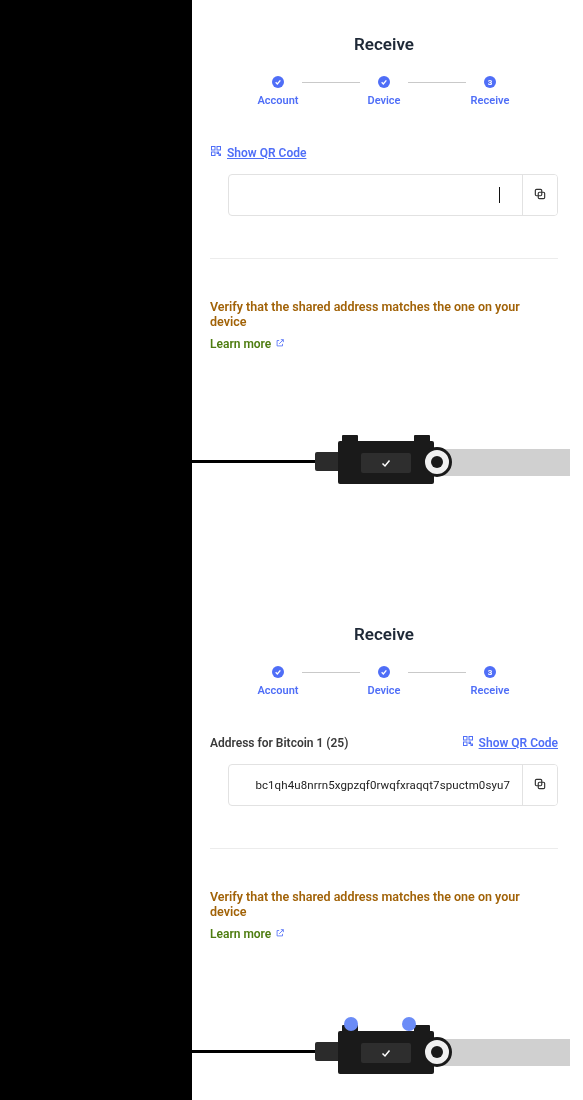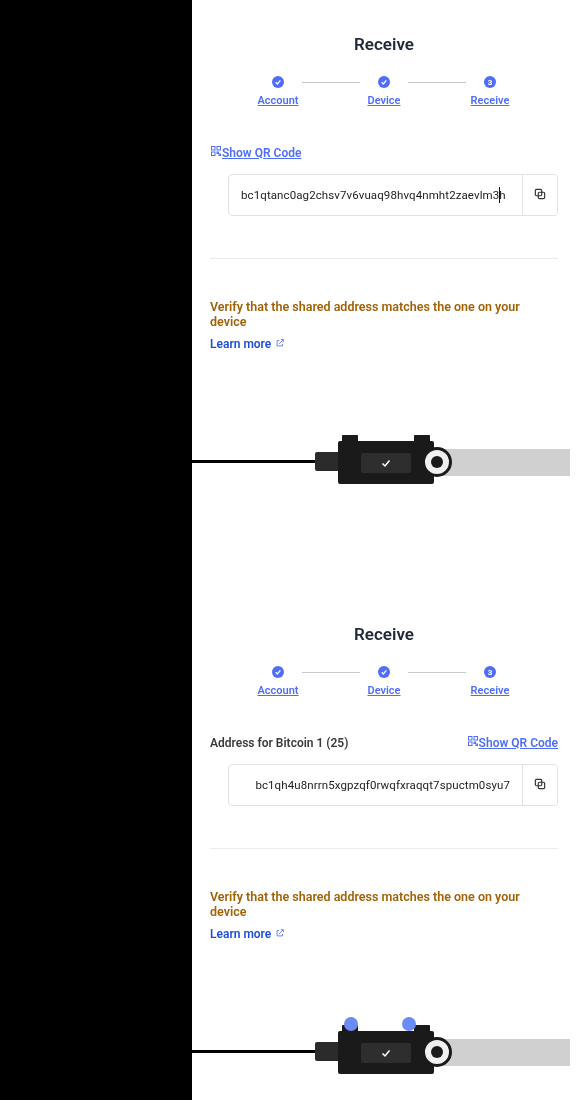--- a/index.html
+++ b/index.html
@@ -86,21 +86,20 @@
     display: block;
   }
   .step-dot.number {
     font-size: 8px;
   }
   .step-label {
     margin-top: 6px;
     font-size: 11px;
     color: #4F6EF7;
     font-weight: 600;
-    text-decoration: underline;
   }
   .step-line {
     flex: 1;
     height: 1px;
     background: #c9c9c9;
     margin: 0 -6px;
     position: relative;
     top: -9px;
   }
 
@@ -112,20 +111,21 @@
     margin-bottom: 14px;
   }
   .addr-label {
     font-size: 12px;
     font-weight: 600;
     color: #3a3a3a;
   }
   .show-qr {
     display: inline-flex;
     align-items: center;
+    gap: 5px;
     font-size: 12px;
     color: #4F6EF7;
     text-decoration: underline;
     font-weight: 600;
     cursor: pointer;
   }
   .show-qr svg {
     width: 12px;
     height: 12px;
   }
@@ -183,21 +183,21 @@
     font-size: 12.5px;
     font-weight: 600;
     color: #a16207;
     margin-bottom: 4px;
   }
   .learn-more {
     display: inline-flex;
     align-items: center;
     gap: 4px;
     font-size: 12px;
-    color: #1d4ed8;
+    color: #4d7c0f;
     font-weight: 600;
     cursor: pointer;
   }
   .learn-more svg {
     width: 10px;
     height: 10px;
   }
 
   
   .device-wrap {
@@ -348,21 +348,20 @@
               <rect x="14" y="14" width="3" height="3"></rect>
             <rect x="18" y="18" width="3" height="3"></rect>
           </svg>
         </span>
         <span>Show QR Code</span>
       </a>
     </div>
 
     <div class="addr-box-wrap">
       <div class="addr-box">
-        <span>bc1qtanc0ag2chsv7v6vuaq98hvq4nmht2zaevlm3h</span>
         <span class="text-cursor" style="right:22px"></span>
       </div>
       <div class="copy-btn">
         <span>
           <svg viewBox="0 0 24 24" fill="none" stroke-width="2">
             <rect x="9" y="9" width="11" height="11" rx="2"></rect>
             <rect x="4" y="4" width="11" height="11" rx="2"></rect>
           </svg>
         </span>
       </div>

